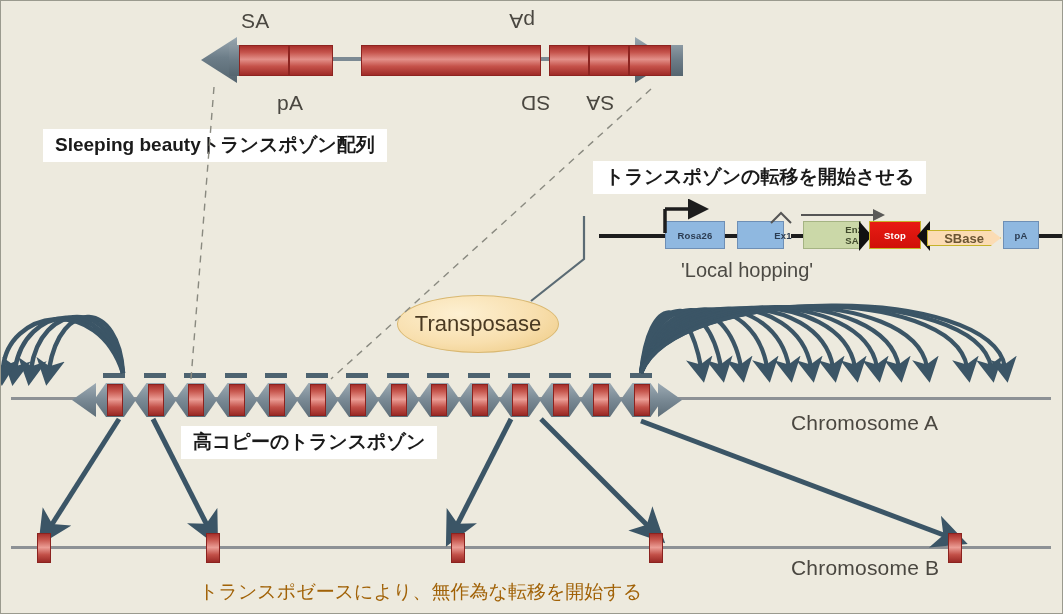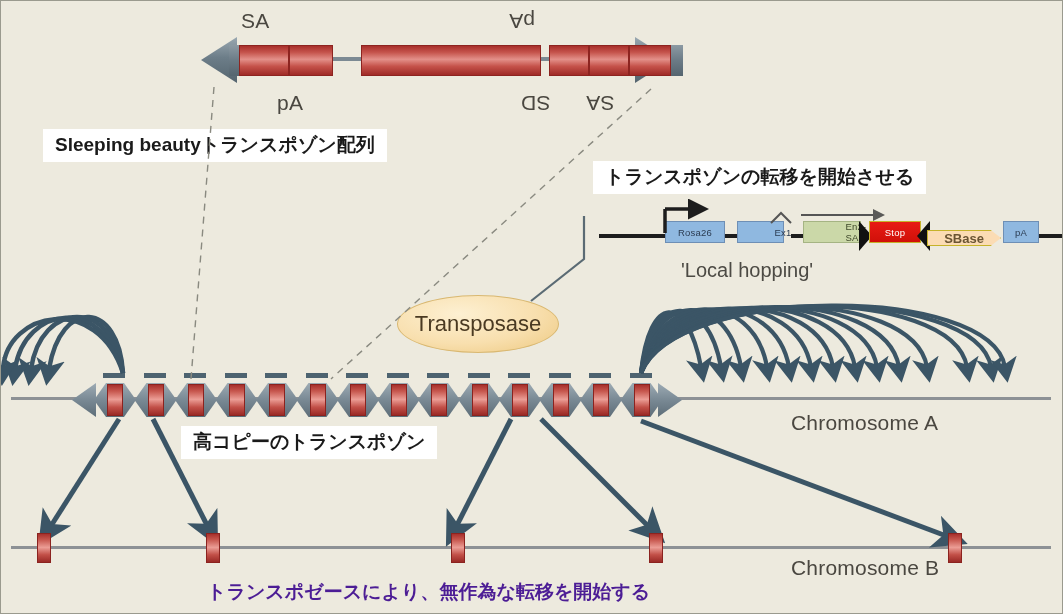--- a/index.html
+++ b/index.html
@@ -33,25 +33,24 @@
     background:#ffffff;
     color:#1a1a1a;
     font-size:19px;
     font-weight:bold;
     white-space:nowrap;
     padding:4px 12px 5px 12px;
     line-height:1.25;
   }
   .jp-plain{
     position:absolute;
-    color:#4c1d95;
+    color:#a16207;
     font-size:19px;
-    font-weight:bold;
+    font-weight:normal;
     white-space:nowrap;
-    margin-left:8px;
   }
   .flip180{transform:rotate(180deg);display:inline-block;}
 
   
   #cassette{position:absolute;left:200px;top:36px;width:470px;height:46px;}
   .cass-backbone{
     position:absolute;left:28px;top:20px;width:414px;height:4px;
     background:#7c8a93;
   }
   .cass-arrow{
@@ -68,26 +67,26 @@
   }
   .cass-tab{
     position:absolute;top:8px;height:31px;
     background:linear-gradient(180deg,#8c9aa3 0%,#6b7b86 50%,#55656f 100%);
   }
 
   
   #rosa{position:absolute;left:598px;top:200px;width:455px;height:60px;}
   .r-line{position:absolute;height:4px;background:#1d1d1d;top:33px;}
   .r-box{
-    position:absolute;top:20px;height:22px;
+    position:absolute;top:20px;height:28px;
     border:1px solid #6e8fb5;
     background:#8fb8e0;
     color:#2b3c52;
     font-size:9.5px;
-    font-weight:normal;
+    font-weight:bold;
     display:flex;align-items:center;justify-content:center;
     box-sizing:border-box;
     letter-spacing:.2px;
   }
   .r-box.green{background:#cbd8a8;border-color:#a5b483;color:#404a2c;padding-left:48px;}
   .r-box.red{
     background:linear-gradient(180deg,#e81b14 0%,#d01009 100%);
     border-color:#c6b32a;color:#fff;
   }
   .r-lox{

